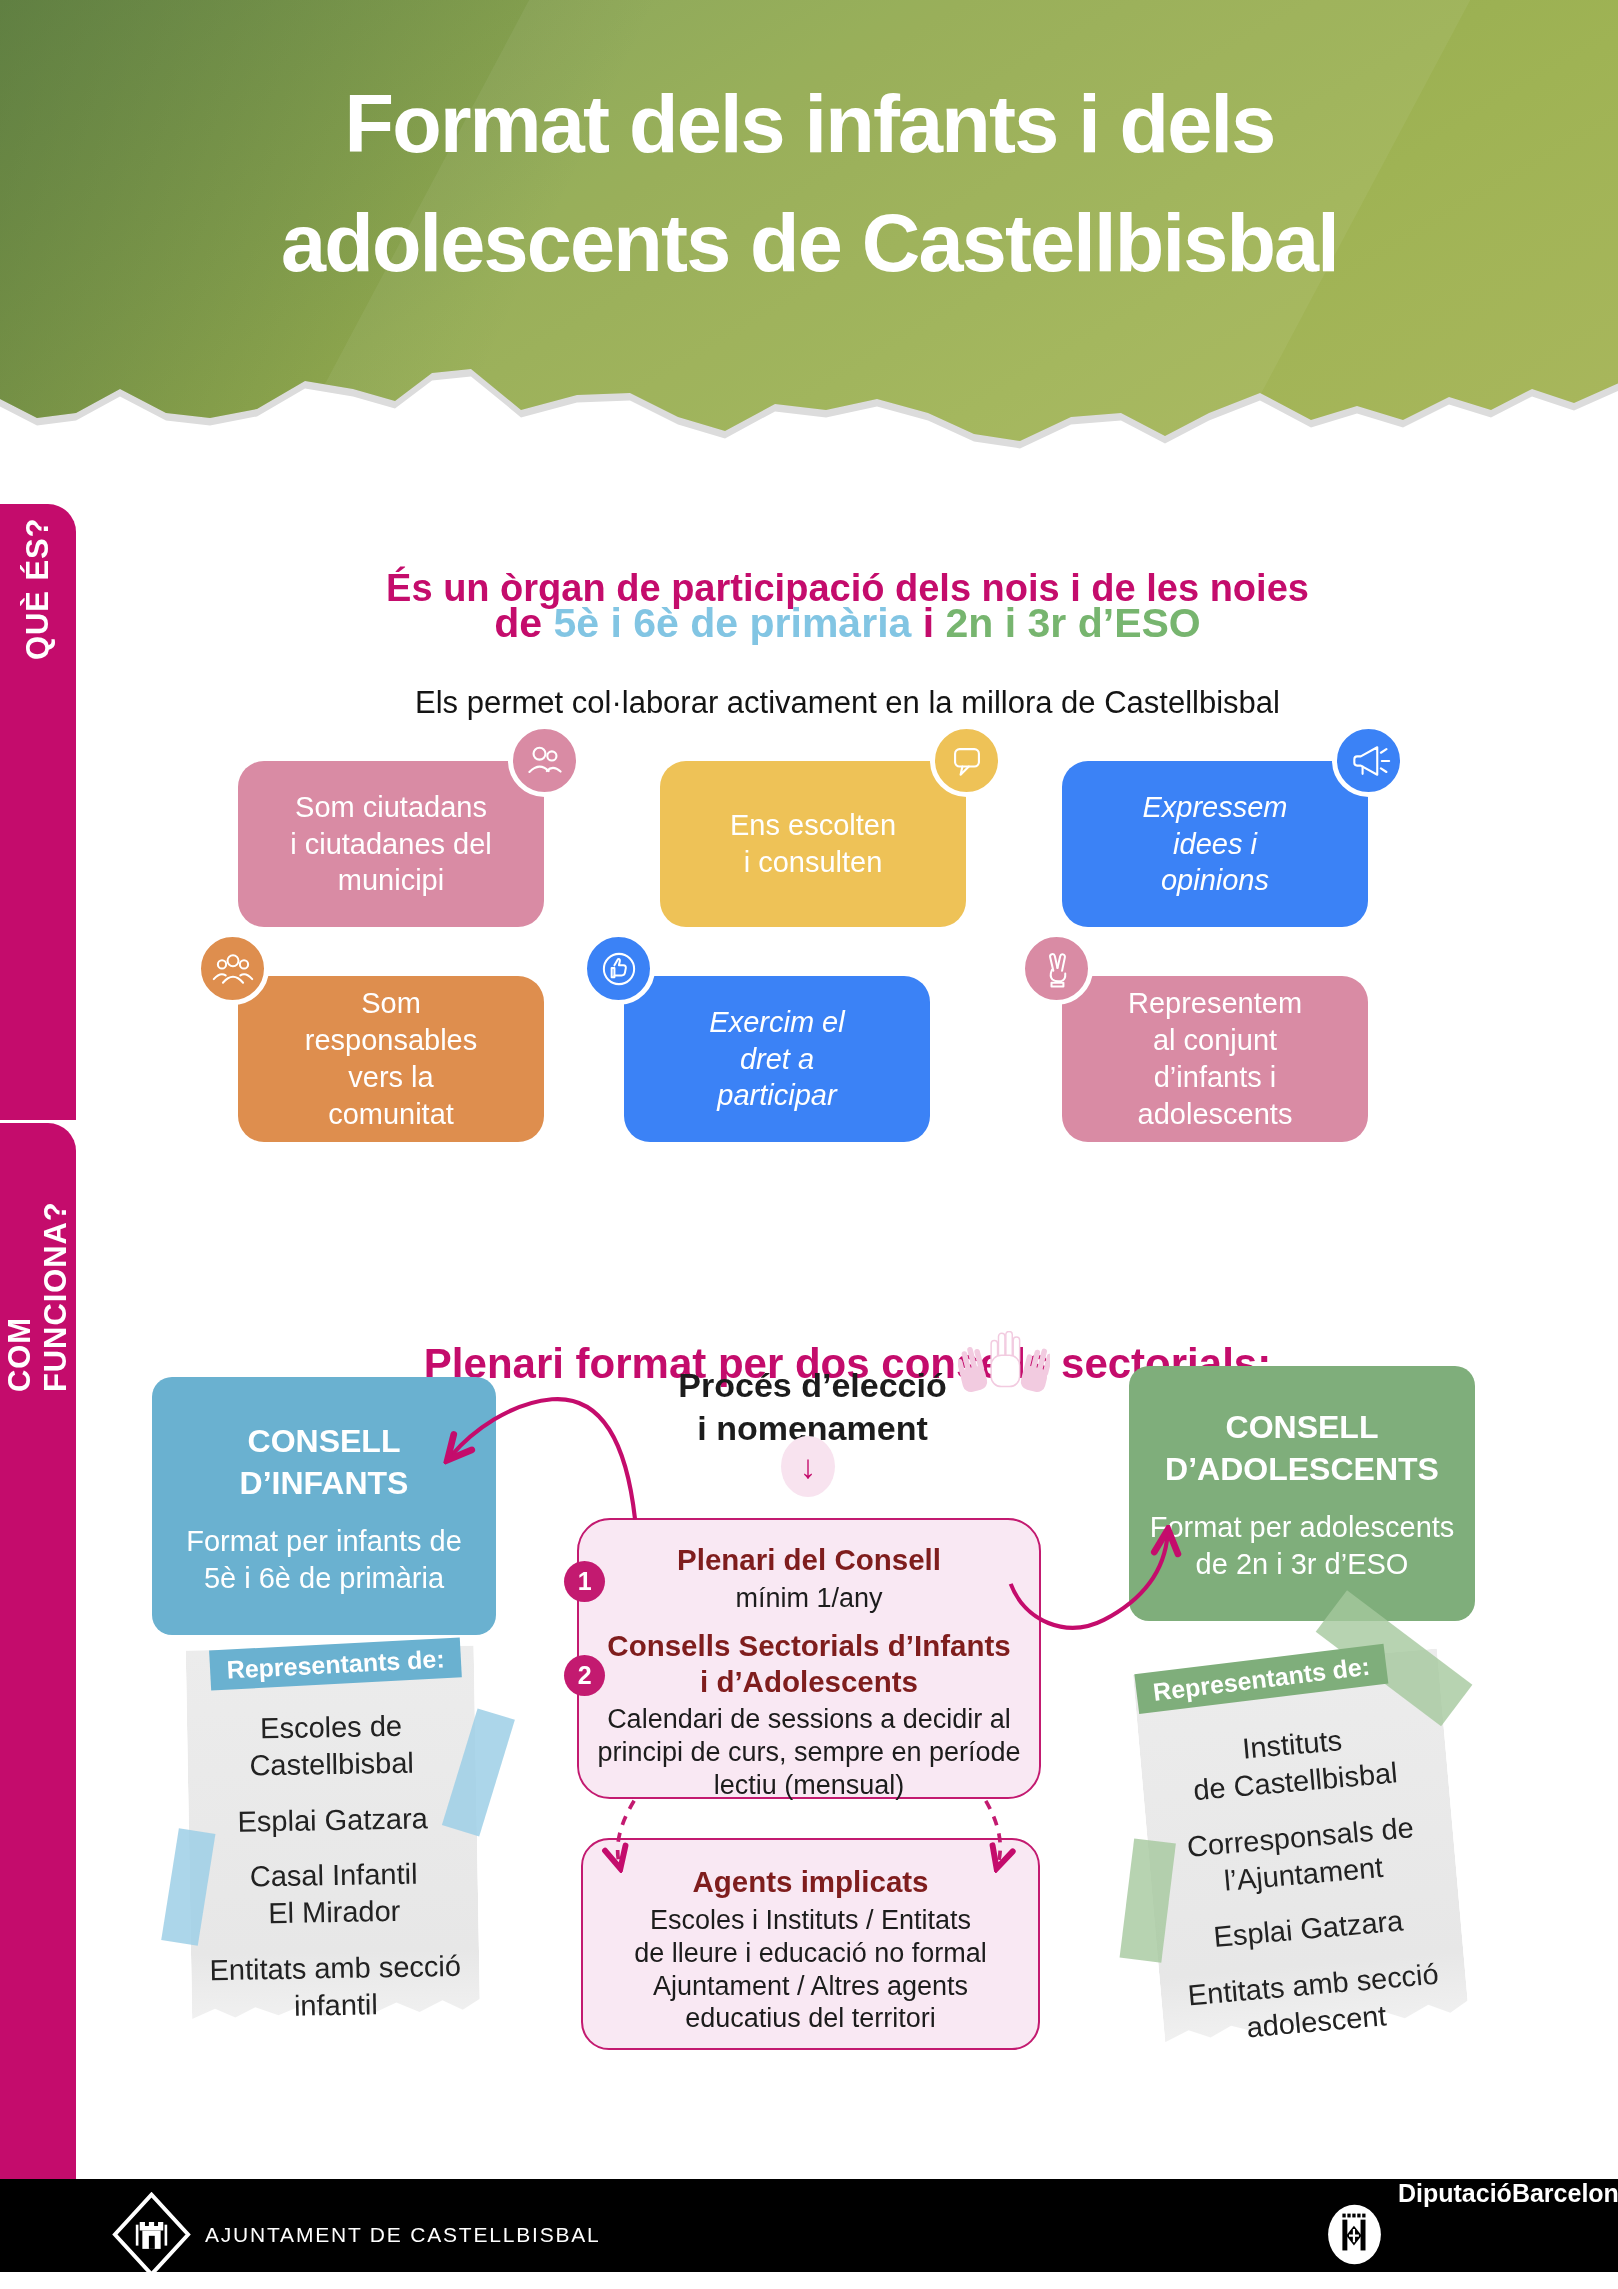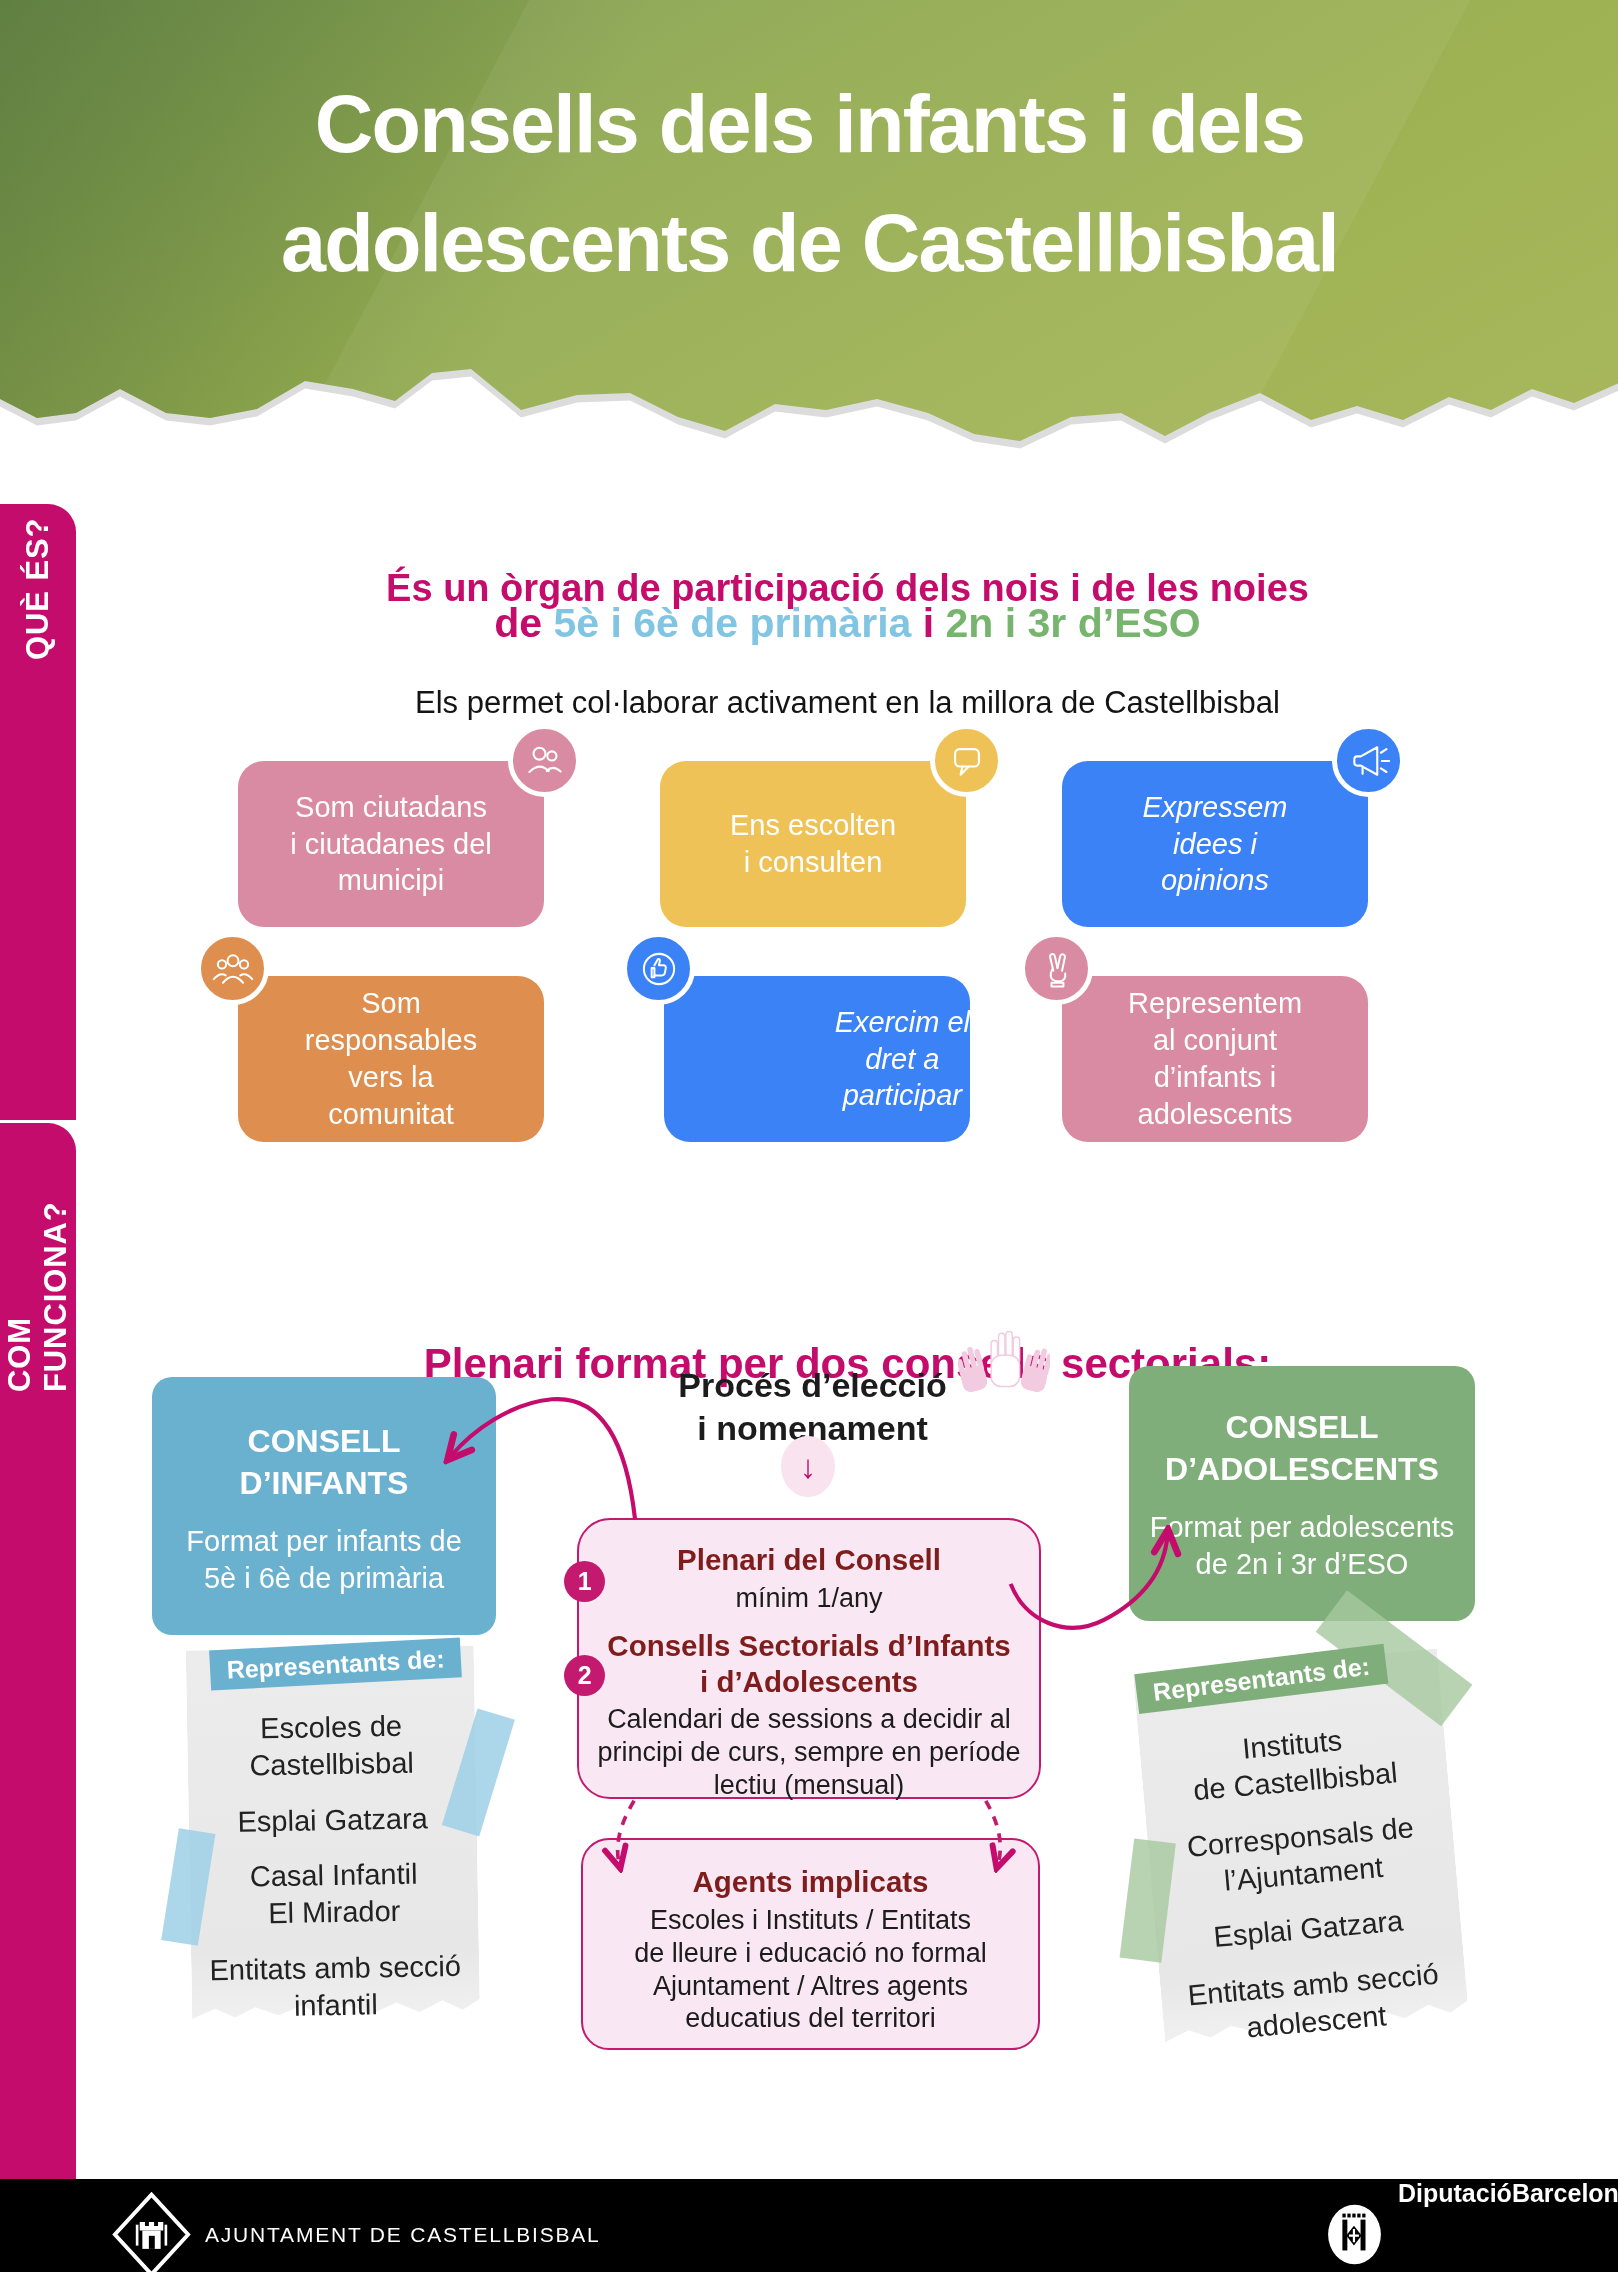--- a/index.html
+++ b/index.html
@@ -86,21 +86,21 @@
   svg.overlay{position:absolute;left:0;top:0;pointer-events:none;}
 </style>
 </head>
 <body>
 
 <div class="abs header-shadow"></div>
 <div class="abs header">
   <div class="shade"></div>
   <div class="streak" style="left:388px;top:-277px;"></div>
   <div class="abs header-title">
-    <div>Consells dels infants i dels</div>
+    <div>Format dels infants i dels</div>
     <div>adolescents de Castellbisbal</div>
   </div>
 </div>
 
 <div class="abs side side1"></div>
 <div class="abs side side2"></div>
 <div class="abs side-label side-label1">QUÈ ÉS?</div>
 <div class="abs side-label side-label2">COM FUNCIONA?</div>
 
 <div class="abs intro1">És un òrgan de participació dels nois i de les noies</div>
@@ -156,21 +156,21 @@
     <svg viewBox="0 0 48 48" fill="none" stroke="#fff" stroke-width="2.2" stroke-linecap="round">
       <circle cx="24" cy="15" r="6"></circle>
         <circle cx="12" cy="19" r="4.5"></circle>
         <circle cx="36" cy="19" r="4.5"></circle>
       <path d="M3 35 q7 -8 13 -4"></path>
         <path d="M32 31 q6 -4 13 4"></path>
         <path d="M13 39 q11 -13 22 0"></path>
     </svg>
   </div>
 </div>
-<div class="abs card c-purple pre" style="left:664px;top:976px;justify-content:flex-end;">
+<div class="abs card c-purple pre" style="left:624px;top:976px;">
   <span>Exercim el
 dret a
 participar</span>
   <div class="badge tl c-purple">
     <svg viewBox="0 0 48 48" fill="none" stroke="#fff" stroke-width="2.2" stroke-linecap="round" stroke-linejoin="round">
       <circle cx="24" cy="24" r="16.5"></circle>
       <path d="M16 23 v10 h3 v-10 z"></path>
       <path d="M19 31 h8 q3 0 3.5 -3 l0.9 -5 q0.5 -3 -2.5 -3 h-5 l1 -4.6 q0.5 -2.8 -2.1 -2 l-3.8 6.6"></path>
     </svg>
   </div>

